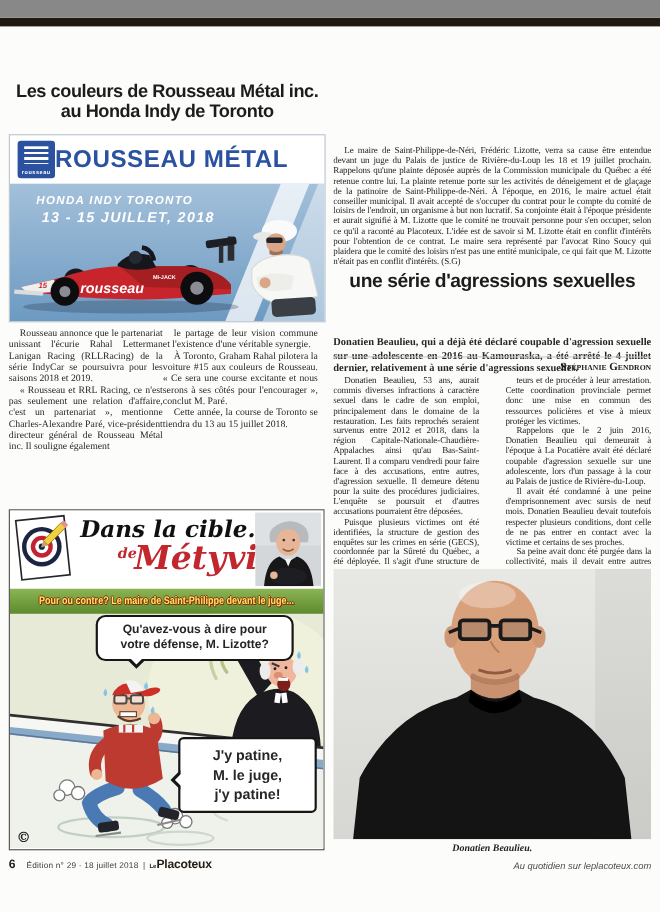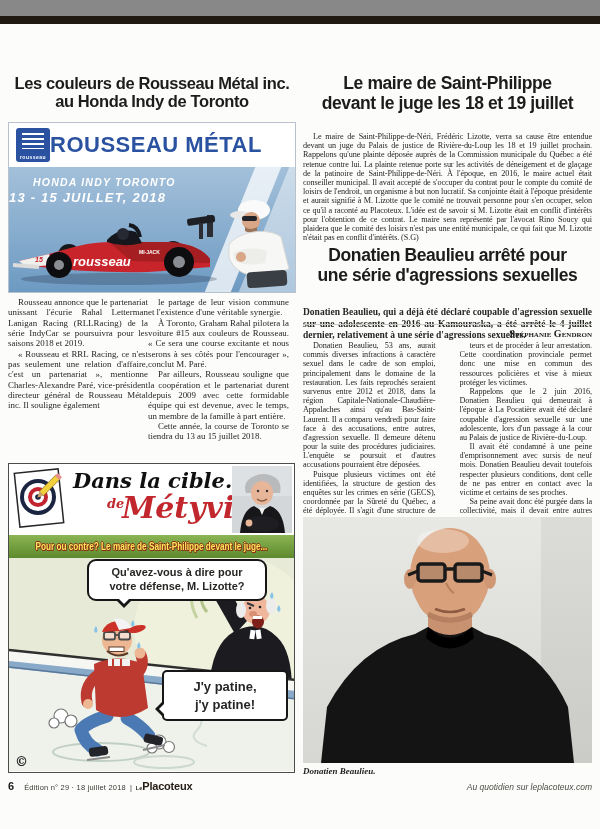--- a/index.html
+++ b/index.html
@@ -29,21 +29,21 @@
           position:relative;flex:none;}
   .r-logo .lines{position:absolute;left:6px;top:5px;width:22px;height:16px;
       background:repeating-linear-gradient(#fff 0 2px,transparent 2px 5px);}
   .r-logo .lbl{position:absolute;left:0;right:0;bottom:2px;text-align:center;color:#fff;
       font:700 5px "Liberation Sans",sans-serif;letter-spacing:.5px;}
   .r-brand{flex:1;font:700 22px "Liberation Sans",sans-serif;
       color:#2a52a0;letter-spacing:.5px;}
   .bluezone{position:relative;height:125px;background:linear-gradient(180deg,#a3c0da,#6d9ac2);overflow:hidden;padding-left:17px;}
   .stripe{position:absolute;top:-20px;height:180px;background:rgba(255,255,255,.75);transform:skewX(-22deg);}
   .ev1{position:absolute;left:24px;top:9px;color:#fff;font:italic 700 10.5px "Liberation Sans",sans-serif;letter-spacing:1.2px;}
-  .ev2{position:absolute;left:0;top:23px;color:#fff;font:italic 700 13px "Liberation Sans",sans-serif;letter-spacing:1.2px;}
+  .ev2{position:absolute;left:29px;top:23px;color:#fff;font:italic 700 13px "Liberation Sans",sans-serif;letter-spacing:1.2px;}
   
   .cartoon{border:1px solid #4c4c48;box-sizing:border-box;background:#fff;overflow:hidden;}
   .c-head{position:relative;height:71px;background:#fff;}
   .c-t1{position:absolute;left:64px;top:4px;font:italic 700 21px "DejaVu Serif",serif;color:#101010;}
   .c-de{position:absolute;left:98px;top:32px;font:italic 700 13px "DejaVu Serif",serif;color:#c1272d;}
   .c-t2{position:absolute;left:113px;top:26px;font:italic 700 30px "DejaVu Serif",serif;color:#c1272d;}
   .c-topic{height:23px;background:linear-gradient(180deg,#8cb553,#5d8a2e);display:flex;
       align-items:center;justify-content:center;overflow:hidden;}
   .c-topic span{display:inline-block;white-space:nowrap;transform:scaleX(.82);
       font:700 10px "Liberation Sans",sans-serif;color:#ffe95e;
@@ -135,21 +135,20 @@
   </figure>
 
   <div class="abs bodytxt cols sz-left" style="left:8px;top:281px;width:288px;height:163px;gap:0;">
     <div class="col" style="width:140px;height:163px;">
       <p>Rousseau annonce que le partenariat unissant l'écurie Rahal Letterman Lanigan Racing (RLLRacing) de la série IndyCar se poursuivra pour les saisons 2018 et 2019.</p>
       <p>« Rousseau et RRL Racing, ce n'est pas seulement une relation d'affaire, c'est un partenariat », mentionne Charles-Alexandre Paré, vice-président directeur général de Rousseau Métal inc. Il souligne également</p>
     </div>
     <div class="col" style="width:141px;height:163px;">
       <p>le partage de leur vision commune et l'existence d'une véritable synergie.</p>
       <p>À Toronto, Graham Rahal pilotera la voiture #15 aux couleurs de Rousseau. « Ce sera une course excitante et nous serons à ses côtés pour l'encourager », conclut M. Paré.</p>
-      <p>Par ailleurs, Rousseau souligne que la coopération et le partenariat durent depuis 2009 avec cette formidable équipe qui est devenue, avec le temps, un membre de la famille à part entière.</p>
       <p>Cette année, la course de Toronto se tiendra du 13 au 15 juillet 2018.</p>
     </div>
   </div>
 
   <div class="abs cartoon" style="left:8px;top:447px;width:287px;height:310px;">
     <div class="c-head">
       <svg class="abs" style="left:3px;top:2px;" width="58" height="66" viewBox="0 0 58 66">
         <rect x="5" y="5" width="44" height="54" fill="#fff" stroke="#26262a" stroke-width="1.5" transform="rotate(-6 27 32)"></rect>
         <circle cx="26" cy="31" r="18" fill="#1b2440"></circle>
         <circle cx="26" cy="31" r="14" fill="#fff"></circle>
@@ -266,36 +265,32 @@
       <div class="bubble b1">
         <i class="tail"></i>
           <i class="tail2"></i>
         <div>Qu'avez-vous à dire pour</div>
         <div>votre défense, M. Lizotte?</div>
       </div>
       <div class="bubble b2">
         <i class="tail"></i>
           <i class="tail2"></i>
         <div>J'y patine,</div>
+        <div>M. le juge,</div>
         <div>j'y patine!</div>
       </div>
       <div class="c-copy">©</div>
     </div>
   </div>
 
-  <div class="abs headline h-right" style="left:303px;top:58px;width:289px;">
-    <div>Le maire de Saint-Philippe</div>
-    <div>devant le juge les 18 et 19 juillet</div>
-  </div>
   <div class="abs bodytxt sz-sm" style="left:303px;top:116px;width:289px;height:112px;overflow:hidden;">
     <p>Le maire de Saint-Philippe-de-Néri, Frédéric Lizotte, verra sa cause être entendue devant un juge du Palais de justice de Rivière-du-Loup les 18 et 19 juillet prochain. Rappelons qu'une plainte déposée auprès de la Commission municipale du Québec a été retenue contre lui. La plainte retenue porte sur les activités de déneigement et de glaçage de la patinoire de Saint-Philippe-de-Néri. À l'époque, en 2016, le maire actuel était conseiller municipal. Il avait accepté de s'occuper du contrat pour le compte du comité de loisirs de l'endroit, un organisme à but non lucratif. Sa conjointe était à l'époque présidente et aurait signifié à M. Lizotte que le comité ne trouvait personne pour s'en occuper, selon ce qu'il a raconté au Placoteux. L'idée est de savoir si M. Lizotte était en conflit d'intérêts pour l'obtention de ce contrat. Le maire sera représenté par l'avocat Rino Soucy qui plaidera que le comité des loisirs n'est pas une entité municipale, ce qui fait que M. Lizotte n'était pas en conflit d'intérêts. (S.G)</p>
   </div>
 
   <div class="abs headline h-right" style="left:303px;top:230px;width:289px;">
-    <div>Donatien Beaulieu arrêté pour</div>
     <div>une série d'agressions sexuelles</div>
   </div>
   <div class="abs bodytxt lead" style="left:303px;top:291px;width:289px;height:33px;overflow:hidden;">
     <p>Donatien Beaulieu, qui a déjà été déclaré coupable d'agression sexuelle sur une adolescente en 2016 au Kamouraska, a été arrêté le 4 juillet dernier, relativement à une série d'agressions sexuelles.</p>
   </div>
   <div class="abs byline" style="left:303px;top:308px;width:289px;">Stéphanie Gendron</div>
   <div class="abs bodytxt cols sz-sm" style="left:303px;top:325px;width:289px;height:174px;gap:24px;">
     <div class="col" style="width:141px;height:174px;">
       <p>Donatien Beaulieu, 53 ans, aurait commis diverses infractions à caractère sexuel dans le cadre de son emploi, principalement dans le domaine de la restauration. Les faits reprochés seraient survenus entre 2012 et 2018, dans la région Capitale-Nationale-Chaudière-Appalaches ainsi qu'au Bas-Saint-Laurent. Il a comparu vendredi pour faire face à des accusations, entre autres, d'agression sexuelle. Il demeure détenu pour la suite des procédures judiciaires. L'enquête se poursuit et d'autres accusations pourraient être déposées.</p>
       <p>Puisque plusieurs victimes ont été identifiées, la structure de gestion des enquêtes sur les crimes en série (GECS), coordonnée par la Sûreté du Québec, a été déployée. Il s'agit d'une structure de commandement unifié au sein de laquelle les services de police québécois travaillent en partenariat afin d'identifier rapidement les crimes commis par des préda-</p>
@@ -329,21 +324,21 @@
       <line x1="142" y1="52" x2="152" y2="52" stroke="#1a1a1a" stroke-width="3.5"></line>
       <line x1="115" y1="54" x2="105" y2="58" stroke="#1a1a1a" stroke-width="3"></line>
       <line x1="179" y1="54" x2="189" y2="58" stroke="#1a1a1a" stroke-width="3"></line>
       <path d="M143,66 q4,8 8,10" stroke="#b9805e" stroke-width="2" fill="none"></path>
       <path d="M132,92 q15,6 30,0" stroke="#8e5b42" stroke-width="2.5" fill="none"></path>
       <path d="M125,97 q22,12 44,0" stroke="rgba(120,70,50,.35)" stroke-width="5" fill="none"></path>
       <path d="M18,246 L24,190 Q56,130 112,117 L125,110 Q147,126 169,110 L182,117 Q238,130 265,190 L271,246 Z" fill="#141414"></path>
       <path d="M125,110 Q147,132 169,110 L171,121 Q147,142 123,121 Z" fill="#000"></path>
     </svg>
   </figure>
-  <div class="abs caption" style="left:303px;top:750px;width:289px;">Donatien Beaulieu.</div>
+  <div class="abs caption" style="left:303px;top:750px;width:289px;text-align:center;">Donatien Beaulieu.</div>
 
   <div class="abs foot-left" style="left:8px;top:764px;width:285px;">
     <span class="pg">6</span>
     <span class="ed">Édition n° 29 · 18 juillet 2018</span>
     <span class="sep">|</span>
     <span class="le">Le</span>
     <span class="brand">Placoteux</span>
   </div>
   <div class="abs foot-right" style="left:303px;top:766px;width:289px;">Au quotidien sur leplacoteux.com</div>
 

